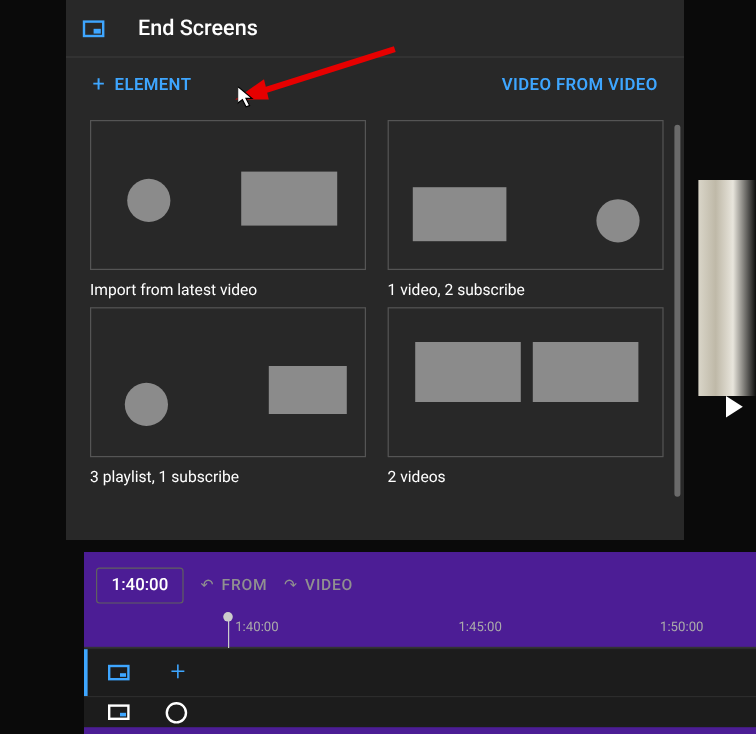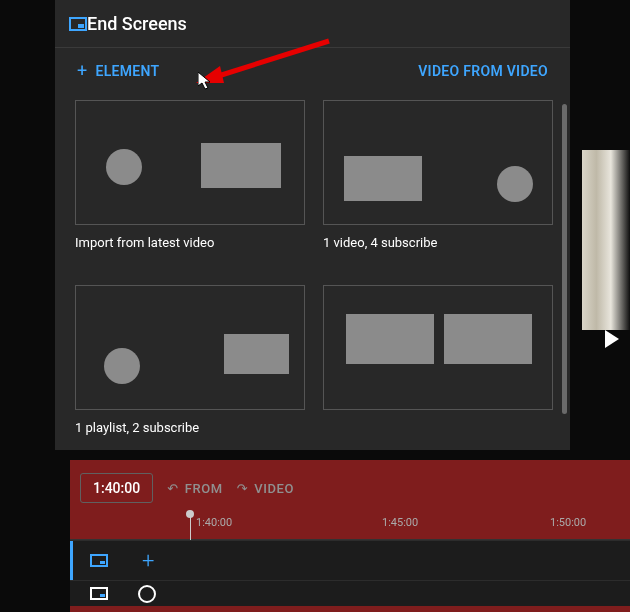--- a/index.html
+++ b/index.html
@@ -15,21 +15,21 @@
   .panel {
     position: absolute;
     left: 55px; top: 0;
     width: 515px; height: 450px;
     background: #282828;
   }
   .panel-header {
     height: 48px;
     display: flex; align-items: center;
     padding: 0 14px;
-    gap: 0;
+    gap: 28px;
     border-bottom: 1px solid #3a3a3a;
   }
   .hdr-icon {
     width: 18px; height: 14px;
     border: 2px solid #3ea6ff;
     position: relative;
   }
   .hdr-icon::after {
     content: "";
     position: absolute;
@@ -50,21 +50,21 @@
     font-size: 14px; font-weight: 600; letter-spacing: .3px;
     cursor: pointer;
   }
   .plus-icon { font-size: 18px; line-height: 1; font-weight: 400; }
 
   .templates {
     position: absolute;
     left: 20px; top: 100px;
     width: 490px;
     display: flex; flex-wrap: wrap;
-    gap: 35px 18px;
+    gap: 6px 18px;
   }
   .tmpl { width: 230px; cursor: pointer; }
   .tmpl-thumb {
     width: 230px; height: 125px;
     border: 1px solid #555;
     background: #282828;
     position: relative;
   }
   .tmpl-label { font-size: 13px; margin-top: 10px; color: #fff; }
 
@@ -98,21 +98,21 @@
     width: 5px; height: 310px;
     background: #6a6a6a;
     border-radius: 3px;
   }
 
   
   .timeline {
     position: absolute;
     left: 70px; top: 460px;
     right: 0; height: 152px;
-    background: #7f1d1d;
+    background: #4c1d95;
   }
   .time-row {
     height: 46px;
     display: flex; align-items: center; gap: 14px;
     padding: 10px 10px 0 10px;
   }
   .time-box {
     border: 1px solid #606060;
     border-radius: 3px;
     padding: 6px 12px;
@@ -220,36 +220,37 @@
         <div class="shape-rect" style="left:125px; top:42px; width:80px; height:45px;"></div>
       </div>
       <div class="tmpl-label">Import from latest video</div>
     </div>
 
     <div class="tmpl">
       <div class="tmpl-thumb">
         <div class="shape-rect" style="left:20px; top:55px; width:78px; height:45px;"></div>
         <div class="shape-circle" style="left:173px; top:65px;"></div>
       </div>
-      <div class="tmpl-label">1 video, 4 subscribe</div>
+      <div class="tmpl-label">1 video, 2 subscribe</div>
     </div>
 
     <div class="tmpl">
       <div class="tmpl-thumb">
         <div class="shape-circle" style="left:28px; top:62px;"></div>
         <div class="shape-rect" style="left:148px; top:48px; width:65px; height:40px;"></div>
       </div>
-      <div class="tmpl-label">1 playlist, 2 subscribe</div>
+      <div class="tmpl-label">3 playlist, 1 subscribe</div>
     </div>
 
     <div class="tmpl">
       <div class="tmpl-thumb">
         <div class="shape-rect" style="left:22px; top:28px; width:88px; height:50px;"></div>
         <div class="shape-rect" style="left:120px; top:28px; width:88px; height:50px;"></div>
       </div>
+      <div class="tmpl-label">2 videos</div>
     </div>
 
   </div>
 </div>
 
 <div class="scrollbar"></div>
 
 <div class="right-preview"></div>
 <div class="play-overlay"></div>
 

